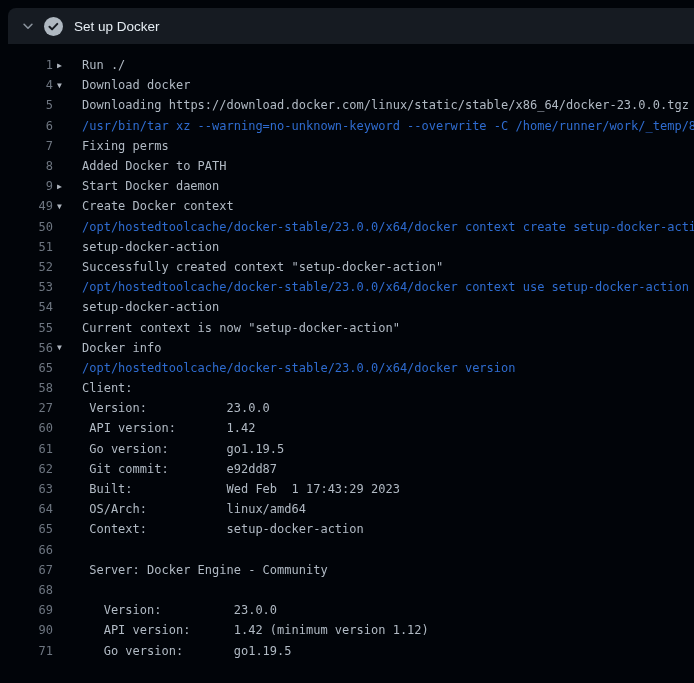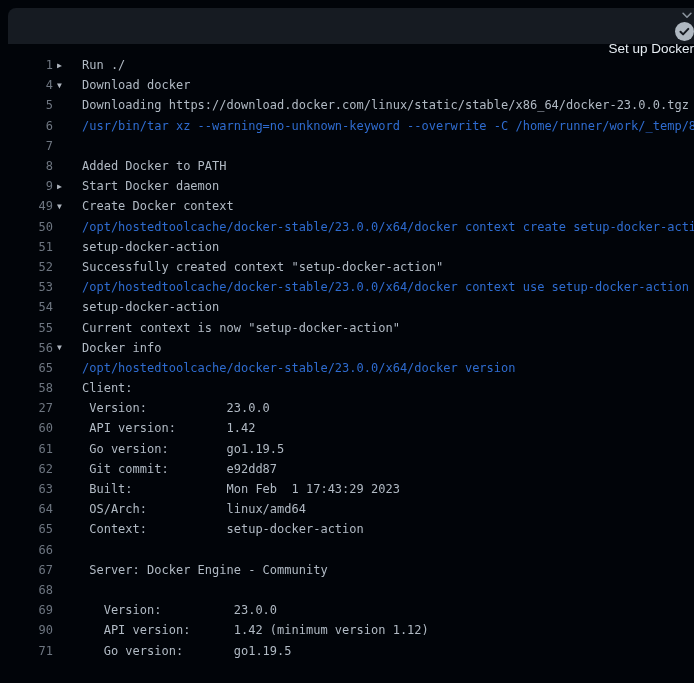--- a/index.html
+++ b/index.html
@@ -9,24 +9,23 @@
     overflow: hidden;
     font-family: "DejaVu Sans Mono", "Liberation Mono", monospace;
   }
   
   .step-header {
     margin: 8px 0 0 8px;
     height: 36px;
     background: #161b22;
     border-radius: 8px 0 0 0;
     display: flex;
-    align-items: flex-end;
-    padding-left: 20px;
+    align-items: center;
+    padding-left: 13px;
     cursor: pointer;
-    flex-direction: column;
   }
   .chev {
     width: 14px; height: 14px;
     display: inline-flex; align-items: center; justify-content: center;
     color: #8b949e;
     flex: 0 0 auto;
   }
   .status-circle {
     width: 19px; height: 19px;
     margin-left: 9px;
@@ -95,38 +94,38 @@
   </span>
   <span class="step-title">Set up Docker</span>
 </div>
 
 <div class="log">
   <div>
       <div class="line group"><span class="num">1</span><span class="lead">▶</span><span class="txt">Run ./</span></div>
       <div class="line group"><span class="num">4</span><span class="lead">▼</span><span class="txt">Download docker</span></div>
       <div class="line"><span class="num">5</span><span class="lead"></span><span class="txt"><span>Downloading </span><span class="link">https://download.docker.com/linux/static/stable/x86_64/docker-23.0.0.tgz</span></span></div>
       <div class="line"><span class="num">6</span><span class="lead"></span><span class="txt command">/usr/bin/tar xz --warning=no-unknown-keyword --overwrite -C /home/runner/work/_temp/8c91</span></div>
-      <div class="line"><span class="num">7</span><span class="lead"></span></div>
+      <div class="line"><span class="num">7</span><span class="lead"></span><span class="txt">Fixing perms</span></div>
       <div class="line"><span class="num">8</span><span class="lead"></span><span class="txt">Added Docker to PATH</span></div>
       <div class="line group"><span class="num">9</span><span class="lead">▶</span><span class="txt">Start Docker daemon</span></div>
       <div class="line group"><span class="num">49</span><span class="lead">▼</span><span class="txt">Create Docker context</span></div>
       <div class="line"><span class="num">50</span><span class="lead"></span><span class="txt command">/opt/hostedtoolcache/docker-stable/23.0.0/x64/docker context create setup-docker-action</span></div>
       <div class="line"><span class="num">51</span><span class="lead"></span><span class="txt">setup-docker-action</span></div>
       <div class="line"><span class="num">52</span><span class="lead"></span><span class="txt">Successfully created context "setup-docker-action"</span></div>
       <div class="line"><span class="num">53</span><span class="lead"></span><span class="txt command">/opt/hostedtoolcache/docker-stable/23.0.0/x64/docker context use setup-docker-action</span></div>
       <div class="line"><span class="num">54</span><span class="lead"></span><span class="txt">setup-docker-action</span></div>
       <div class="line"><span class="num">55</span><span class="lead"></span><span class="txt">Current context is now "setup-docker-action"</span></div>
       <div class="line group"><span class="num">56</span><span class="lead">▼</span><span class="txt">Docker info</span></div>
       <div class="line"><span class="num">65</span><span class="lead"></span><span class="txt command">/opt/hostedtoolcache/docker-stable/23.0.0/x64/docker version</span></div>
       <div class="line"><span class="num">58</span><span class="lead"></span><span class="txt">Client:</span></div>
       <div class="line"><span class="num">27</span><span class="lead"></span><span class="txt"> Version:           23.0.0</span></div>
       <div class="line"><span class="num">60</span><span class="lead"></span><span class="txt"> API version:       1.42</span></div>
       <div class="line"><span class="num">61</span><span class="lead"></span><span class="txt"> Go version:        go1.19.5</span></div>
       <div class="line"><span class="num">62</span><span class="lead"></span><span class="txt"> Git commit:        e92dd87</span></div>
-      <div class="line"><span class="num">63</span><span class="lead"></span><span class="txt"> Built:             Mon Feb  1 17:43:29 2023</span></div>
+      <div class="line"><span class="num">63</span><span class="lead"></span><span class="txt"> Built:             Wed Feb  1 17:43:29 2023</span></div>
       <div class="line"><span class="num">64</span><span class="lead"></span><span class="txt"> OS/Arch:           linux/amd64</span></div>
       <div class="line"><span class="num">65</span><span class="lead"></span><span class="txt"> Context:           setup-docker-action</span></div>
       <div class="line"><span class="num">66</span><span class="lead"></span><span class="txt"></span></div>
       <div class="line"><span class="num">67</span><span class="lead"></span><span class="txt"> Server: Docker Engine - Community</span></div>
       <div class="line"><span class="num">68</span><span class="lead"></span></div>
       <div class="line"><span class="num">69</span><span class="lead"></span><span class="txt">   Version:          23.0.0</span></div>
       <div class="line"><span class="num">90</span><span class="lead"></span><span class="txt">   API version:      1.42 (minimum version 1.12)</span></div>
       <div class="line"><span class="num">71</span><span class="lead"></span><span class="txt">   Go version:       go1.19.5</span></div>
     </div>
 </div>

